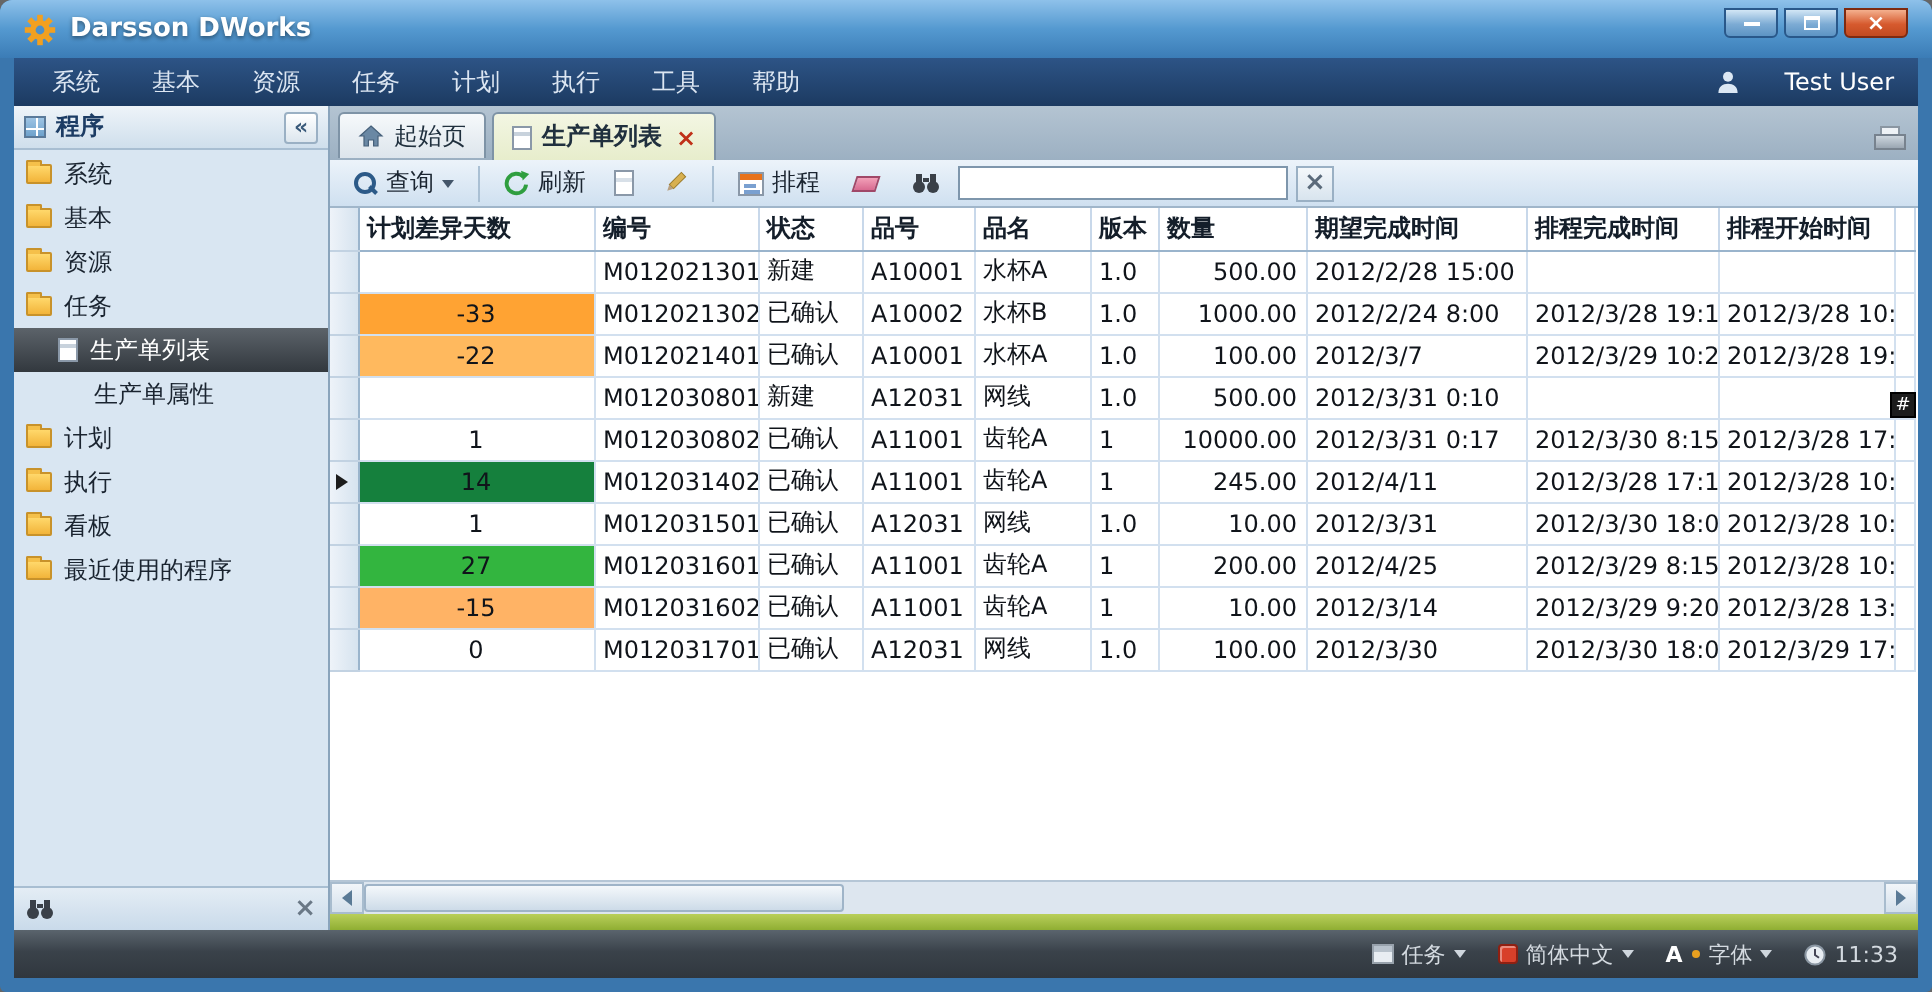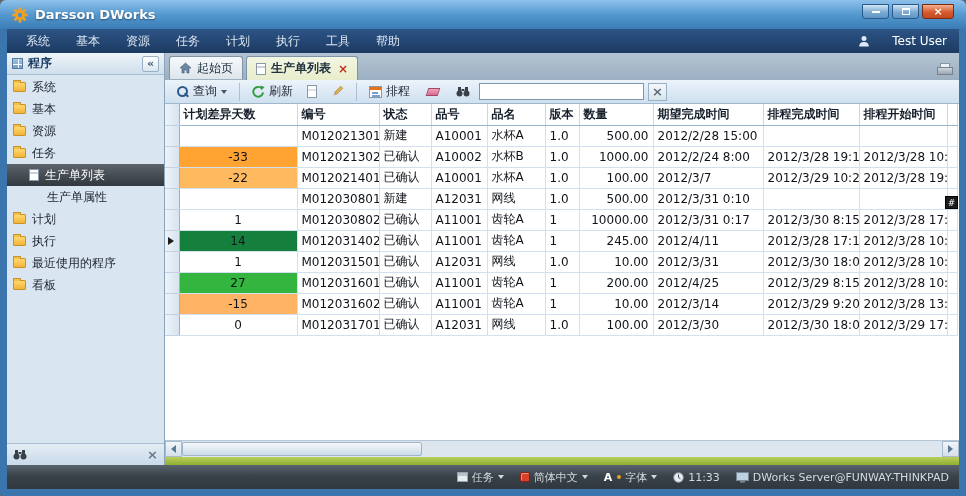--- a/index.html
+++ b/index.html
@@ -182,25 +182,25 @@
             <div class="side-item">
               <span class="folder-icon"></span>
               <span class="side-label">计划</span>
             </div>
             <div class="side-item">
               <span class="folder-icon"></span>
               <span class="side-label">执行</span>
             </div>
             <div class="side-item">
               <span class="folder-icon"></span>
+              <span class="side-label">看板</span>
+            </div>
+            <div class="side-item">
+              <span class="folder-icon"></span>
               <span class="side-label">最近使用的程序</span>
-            </div>
-            <div class="side-item">
-              <span class="folder-icon"></span>
-              <span class="side-label">看板</span>
             </div>
           </div>
         <div class="side-search">
           <span>
             <svg width="14" height="11">
                 <rect x="2" y="1" width="3" height="4" fill="#3a4048"></rect>
                 <rect x="9" y="1" width="3" height="4" fill="#3a4048"></rect>
                 <rect x="5.5" y="3" width="3" height="2" fill="#3a4048"></rect>
                 <circle cx="3.5" cy="7.5" r="3" fill="#3a4048"></circle>
                 <circle cx="10.5" cy="7.5" r="3" fill="#3a4048"></circle>
@@ -498,24 +498,15 @@
       </span>
       <span class="sb-item">
         <span>
           <svg width="11" height="11">
               <circle cx="5.5" cy="5.5" r="4.8" fill="#e8edf2" stroke="#8a96a2"></circle>
               <path d="M5.5 2.5v3l2 1.4" fill="none" stroke="#445" stroke-width="1"></path>
             </svg>
         </span>
         <span>11:33</span>
       </span>
-      <span class="sb-item">
-        <span>
-          <svg width="13" height="11">
-              <rect x="0.5" y="0.5" width="12" height="8" fill="#bcd2e4" stroke="#7a8692"></rect>
-              <rect x="4" y="9" width="5" height="1.6" fill="#7a8692"></rect>
-            </svg>
-        </span>
-        <span>DWorks Server@FUNWAY-THINKPAD</span>
-      </span>
     </div>
   </div>
 </div>
 
 </body></html>

